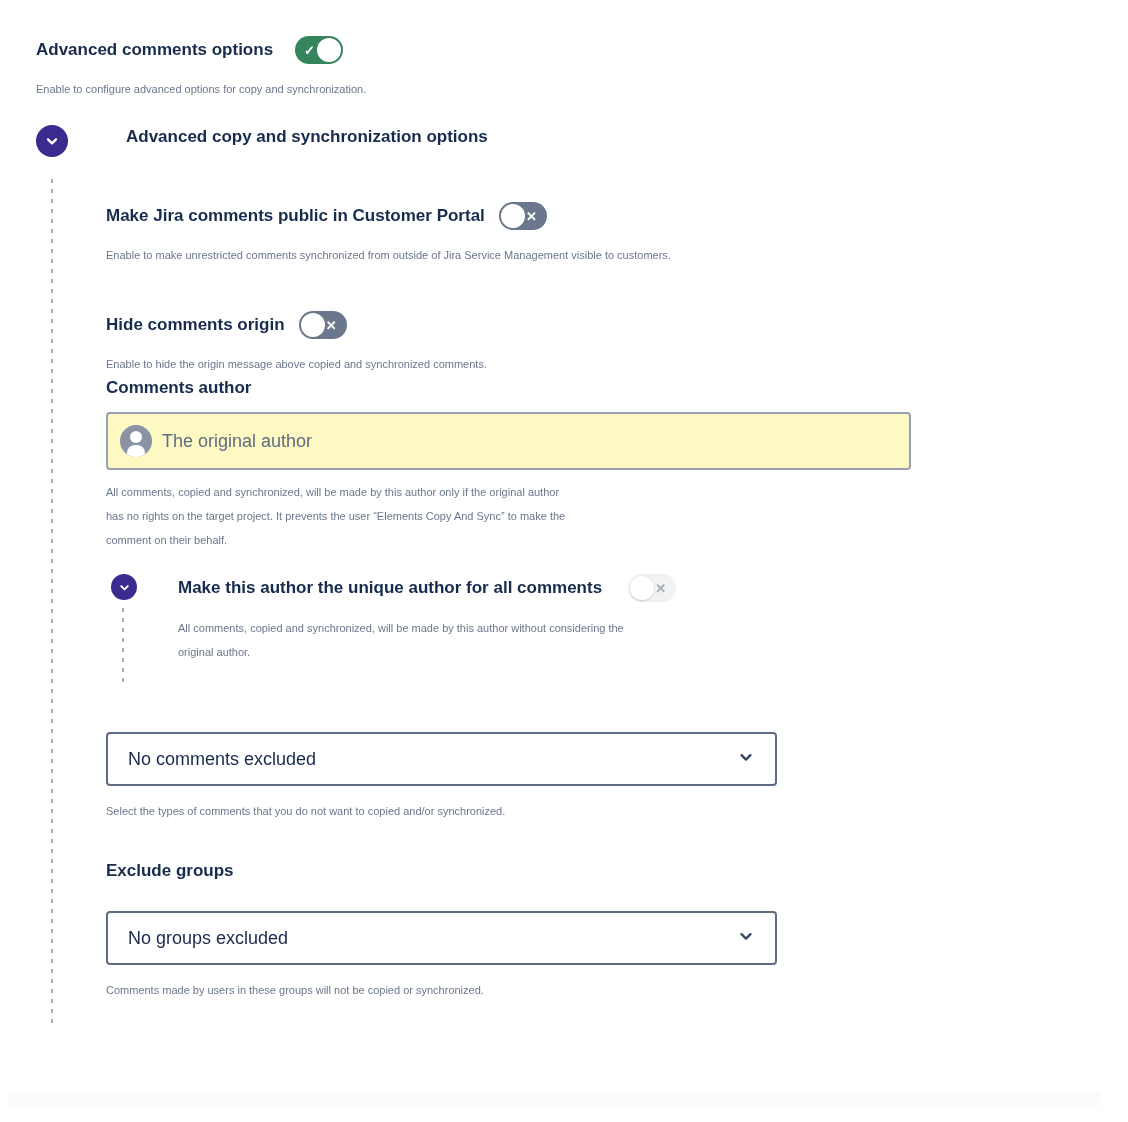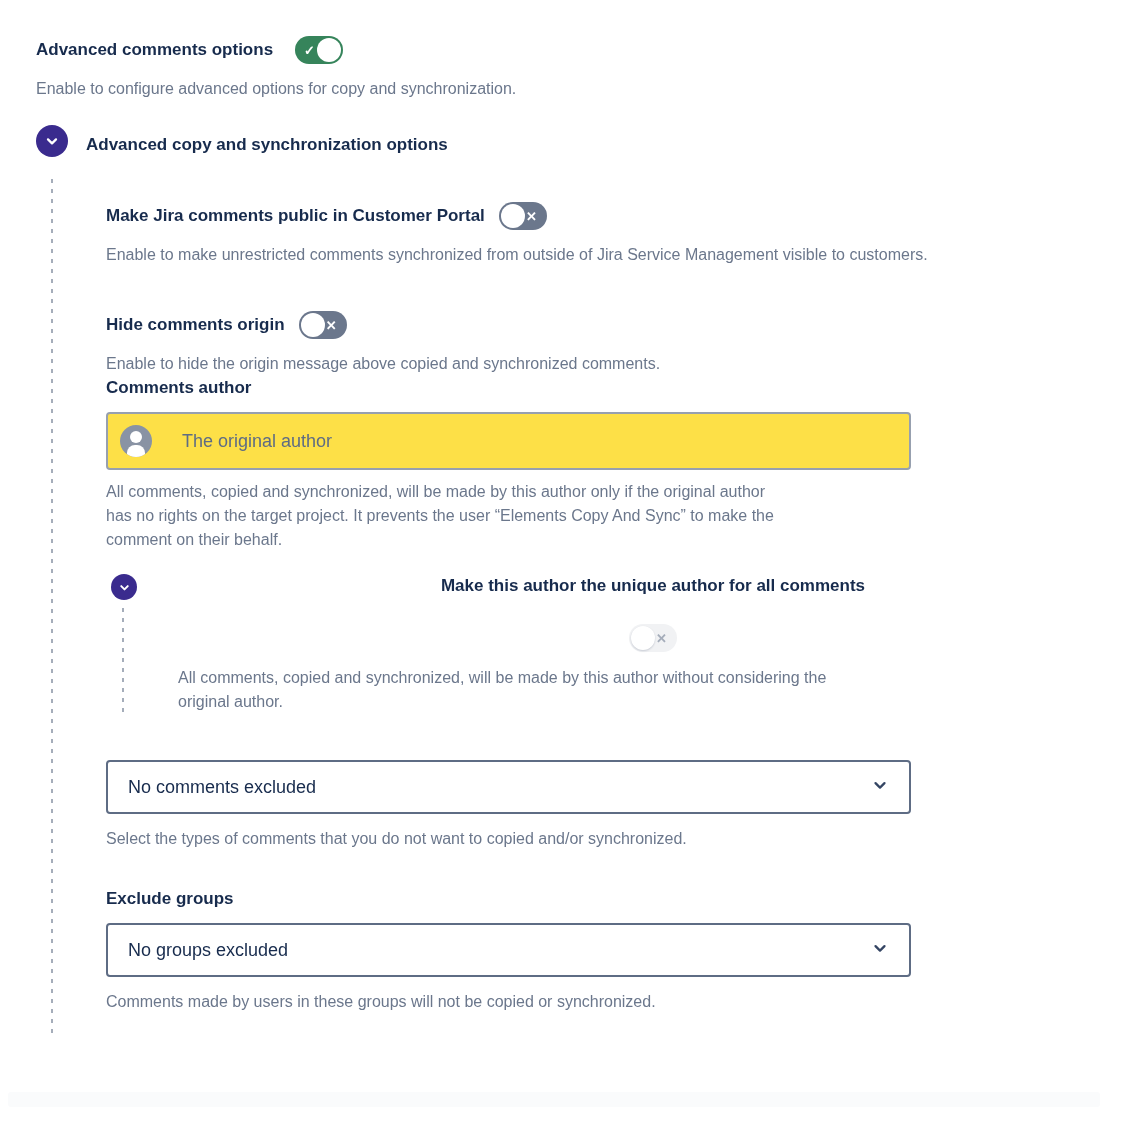--- a/index.html
+++ b/index.html
@@ -7,21 +7,21 @@
   .page {
     width: 1128px; height: 1122px; background: #ffffff; position: relative;
     font-family: "Liberation Sans", sans-serif; overflow: hidden;
     color: #172B4D;
   }
   .content { padding: 36px 0 0 36px; }
 
   h1, h2, h3 { font-size: 17px; font-weight: bold; color: #172B4D; line-height: 24px; }
 
   .desc {
-    font-size: 16px; line-height: 24px; color: #6B778C;
+    font-size: 11px; line-height: 24px; color: #6B778C;
     white-space: pre-line;
   }
 
   .title-row { display: flex; align-items: center; gap: 22px; }
   .top-desc { margin-top: 13px; }
 
   
   .toggle {
     width: 48px; height: 28px; border-radius: 16px; position: relative;
     flex-shrink: 0; border: none; display: inline-block; cursor: pointer;
@@ -38,21 +38,21 @@
   .toggle.on .knob { right: 2px; }
   .toggle.on .glyph { left: 9px; }
   .toggle.off { background: #6B778C; }
   .toggle.off .knob { left: 2px; }
   .toggle.off .glyph { right: 10px; }
   .toggle.disabled { background: #F1F2F4; cursor: default; }
   .toggle.disabled .knob { left: 2px; box-shadow: 0 1px 2px rgba(9,30,66,0.18); }
   .toggle.disabled .glyph { right: 10px; color: #A5ADBA; }
 
   
-  .section-header { display: flex; align-items: flex-end; gap: 18px; margin-top: 24px; }
+  .section-header { display: flex; align-items: flex-start; gap: 58px; margin-top: 24px; }
   .chev-circle {
     width: 32px; height: 32px; border-radius: 50%; background: #3A2B8E;
     display: flex; align-items: center; justify-content: center;
     border: none; cursor: pointer; flex-shrink: 0;
   }
   .chev-circle.small { width: 26px; height: 26px; }
   .chev-circle svg { display: block; }
 
   
   .section-body { margin-left: 15px; padding: 45px 0 24px 55px; position: relative; }
@@ -64,22 +64,22 @@
   .toggle-row { display: flex; align-items: center; gap: 14px; }
   .block .desc { margin-top: 13px; }
   .block-a { margin-bottom: 44px; }
   .block-b { }
   .block-c { margin-bottom: 22px; }
   .block-e { margin-bottom: 36px; }
 
   
   .author-field {
     width: 805px; height: 58px; margin-top: 12px;
-    background: #fde047; border: 2px solid #97A0AF; border-radius: 4px;
-    display: flex; align-items: center; gap: 30px; padding: 0 12px;
+    background: #fef9c3; border: 2px solid #97A0AF; border-radius: 4px;
+    display: flex; align-items: center; gap: 10px; padding: 0 12px;
     color: #5E6C84; font-size: 18px;
   }
   .block-c .desc { margin-top: 10px; }
   .avatar {
     width: 32px; height: 32px; border-radius: 50%; background: #8993A4;
     position: relative; overflow: hidden; flex-shrink: 0;
   }
   .avatar::before {
     content: ""; position: absolute; width: 12px; height: 12px;
     border-radius: 50%; background: #fff; top: 6px; left: 10px;
@@ -91,26 +91,26 @@
 
   
   .nested { display: flex; min-height: 112px; margin-bottom: 46px; }
   .nested-left { width: 72px; flex-shrink: 0; display: flex; flex-direction: column; }
   .nested-left .chev-circle { margin-left: 5px; }
   .guide-line-short {
     width: 2px; flex: 1; margin: 8px 0 0 16px;
     background: repeating-linear-gradient(to bottom, #A5ADBA 0 4px, transparent 4px 10px);
   }
   .nested-right { flex: 1; }
-  .nested-right .toggle-row { gap: 26px; flex-direction: column; }
+  .nested-right .toggle-row { gap: 26px; }
   .nested-right .desc { margin-top: 14px; }
 
   
   .select {
-    width: 805px; height: 54px; margin-top: 12px;
+    width: 671px; height: 54px; margin-top: 28px;
     background: #fff; border: 2px solid #5E6C84; border-radius: 4px;
     display: flex; align-items: center; justify-content: space-between;
     padding: 0 20px; font-size: 18px; color: #172B4D; cursor: pointer;
   }
   .select .chev-down { flex-shrink: 0; }
   .select-desc { margin-top: 12px; }
 
   
   .footer-strip {
     position: absolute; left: 8px; top: 1092px; width: 1092px; height: 15px;

